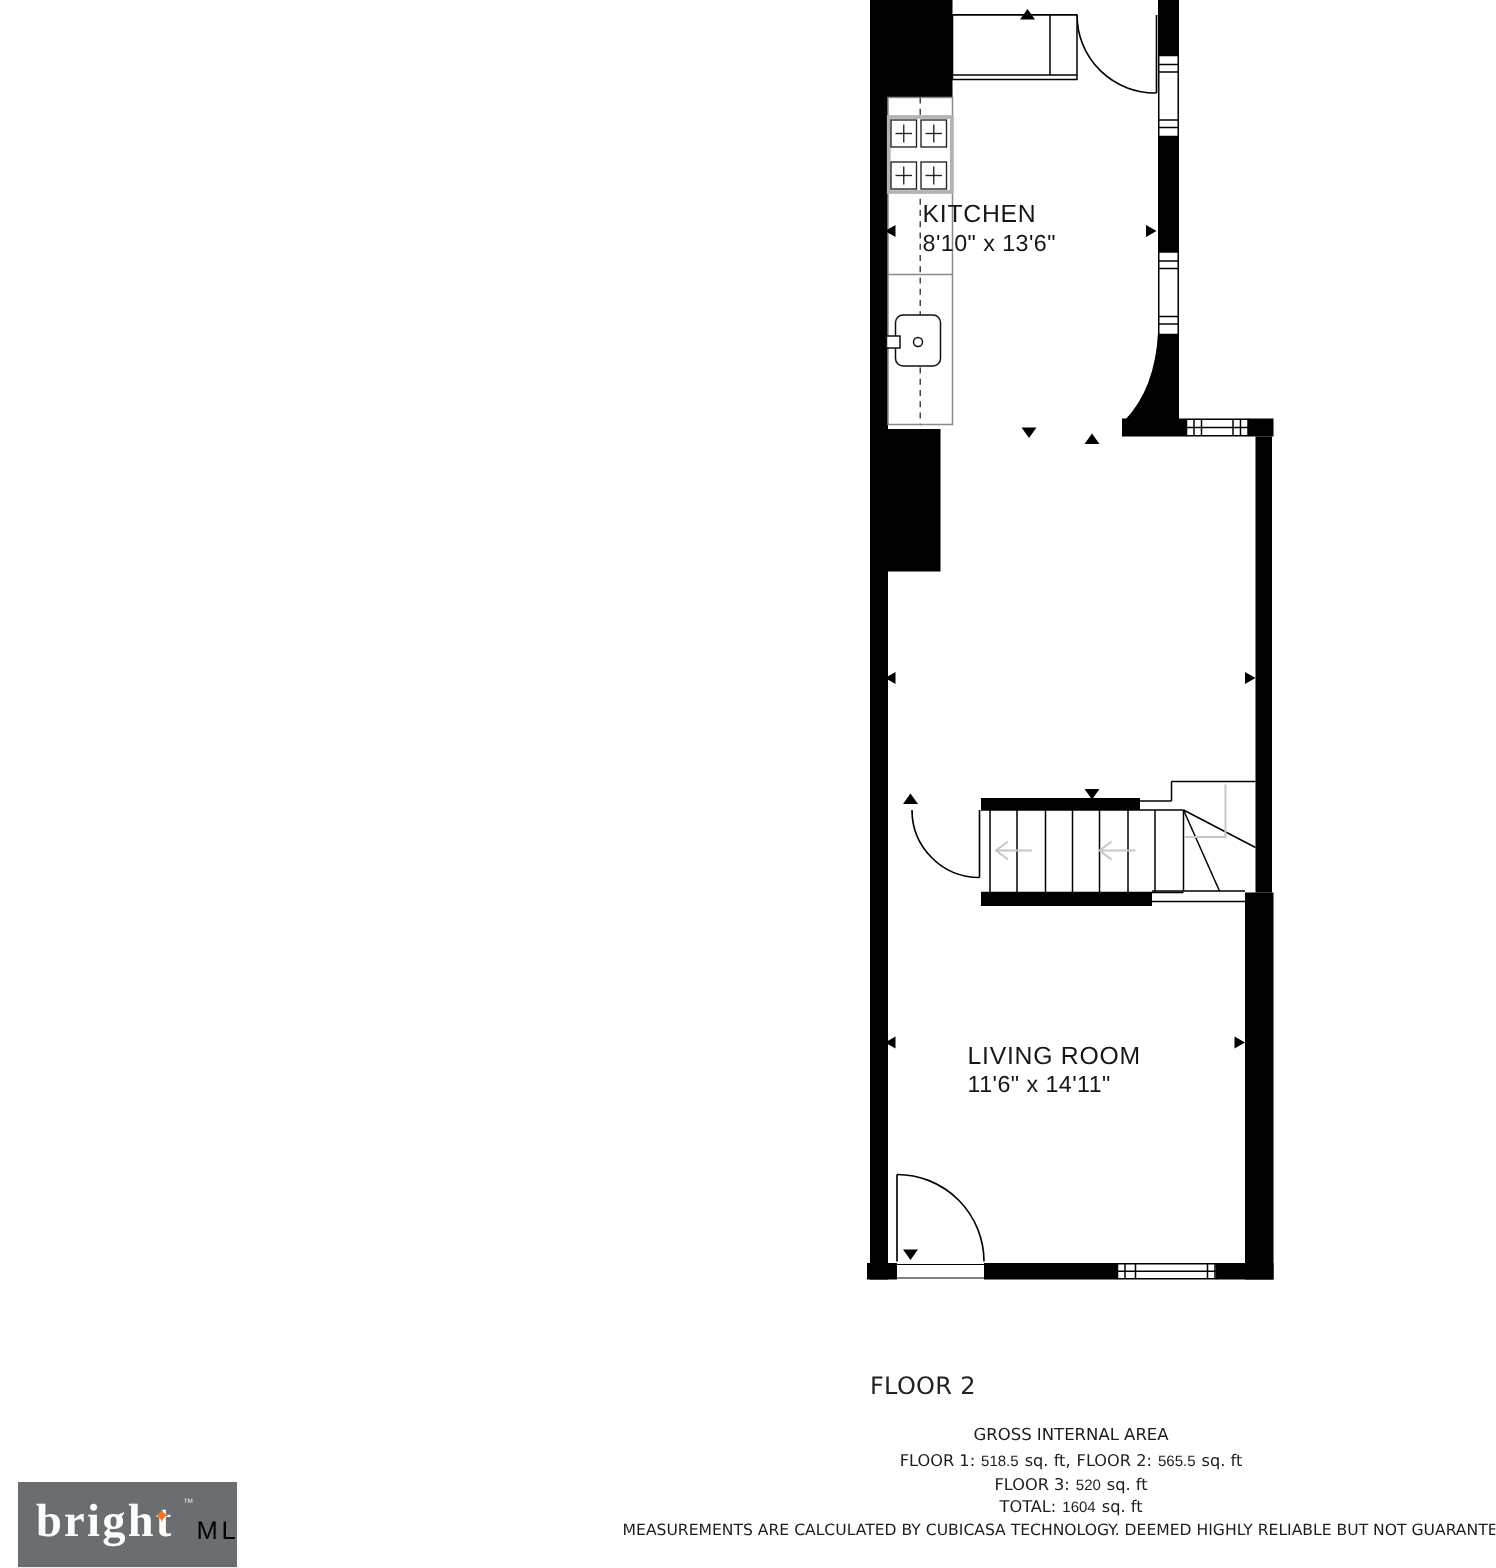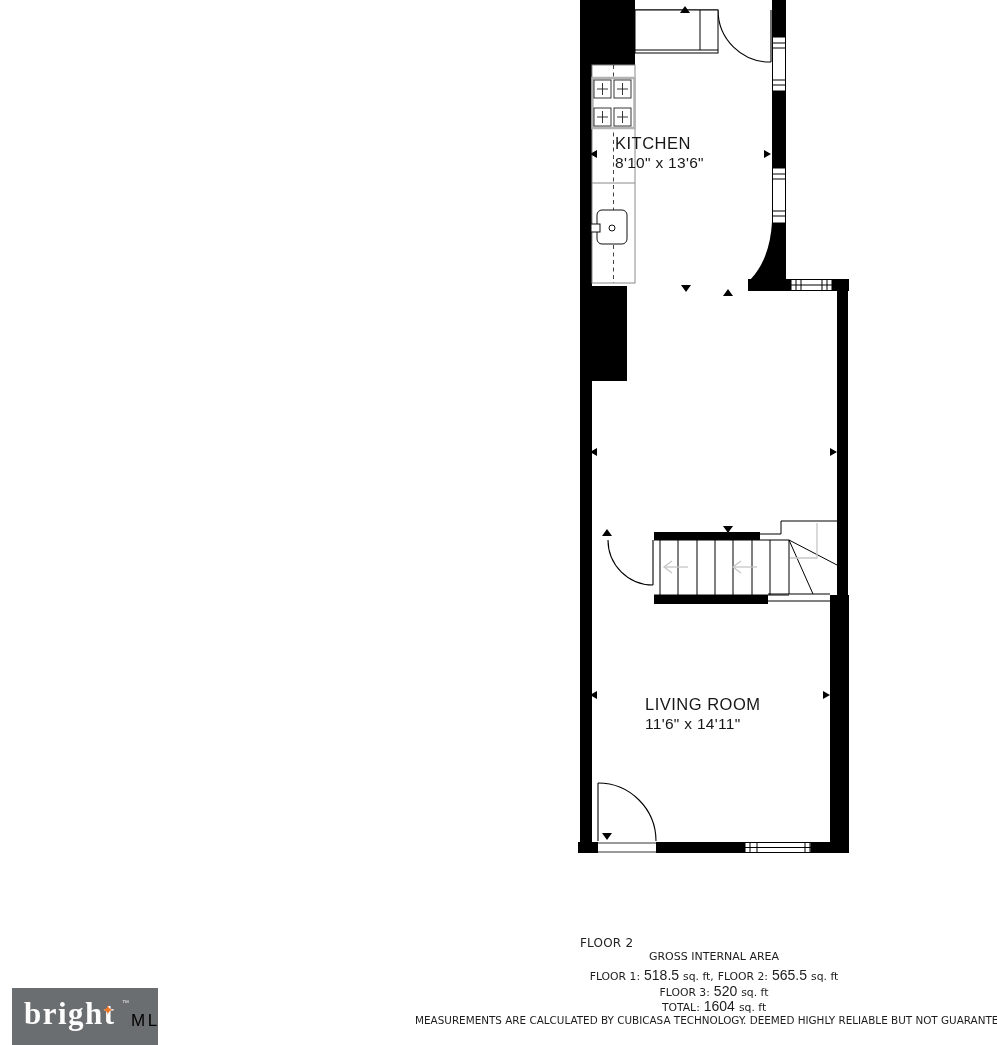--- a/index.html
+++ b/index.html
@@ -2,32 +2,32 @@
 <html><head>
 <meta charset="utf-8">
 <style>
   html,body{margin:0;padding:0;background:#ffffff;}
   #page{position:relative;width:997px;height:1045px;background:#ffffff;overflow:hidden;
         font-family:"Liberation Sans",sans-serif;}
   #plan-svg{position:absolute;left:0;top:0;}
   .room-label{position:absolute;width:170px;text-align:left;color:#171717;}
   .room-name{display:block;font-size:16.5px;line-height:19px;letter-spacing:0.5px;}
   .room-dims{display:block;font-size:15.5px;line-height:19px;letter-spacing:0.3px;}
-  #floor-title{position:absolute;left:580px;top:936px;font-family:"DejaVu Sans",sans-serif;
-               font-size:12px;color:#222;letter-spacing:0.2px;}
+  #floor-title{position:absolute;left:580px;top:914px;font-family:"DejaVu Sans",sans-serif;
+               font-size:16px;color:#222;letter-spacing:0.2px;}
   .footer-line{position:absolute;left:404px;width:620px;text-align:center;color:#1c1c1c;
                font-family:"DejaVu Sans",sans-serif;}
   #gross-title{top:950px;font-size:11px;}
   .area-line{font-size:10.8px;}
   #area-line-1{top:967px;}
   #area-line-2{top:983px;}
   #area-line-3{top:998px;}
   #disclaimer{top:1014px;font-size:10.4px;}
   .seg{margin:0 2px;}
-  .num{font-family:"Liberation Sans",sans-serif;font-size:14px;margin:0 2px;}
+  .num{font-family:"Liberation Sans",sans-serif;font-size:10px;margin:0 2px;}
   #logo{position:absolute;left:12px;top:988px;width:146px;height:57px;background:#6b6e70;overflow:hidden;}
   #logo-brand{position:absolute;left:12px;top:8px;font-family:"Liberation Serif",serif;
               font-weight:bold;font-size:31px;color:#fdfdfd;letter-spacing:1.5px;}
   #logo-star{position:absolute;left:90px;top:14px;font-size:14px;color:#ed7523;}
   #logo-tm{position:absolute;left:110px;top:11px;font-size:7px;color:#e8e8e8;}
   #logo-mls{position:absolute;left:119px;top:23px;font-family:"Liberation Sans",sans-serif;
             font-size:17px;color:#000000;letter-spacing:2.5px;}
 </style>
 </head>
 <body>

